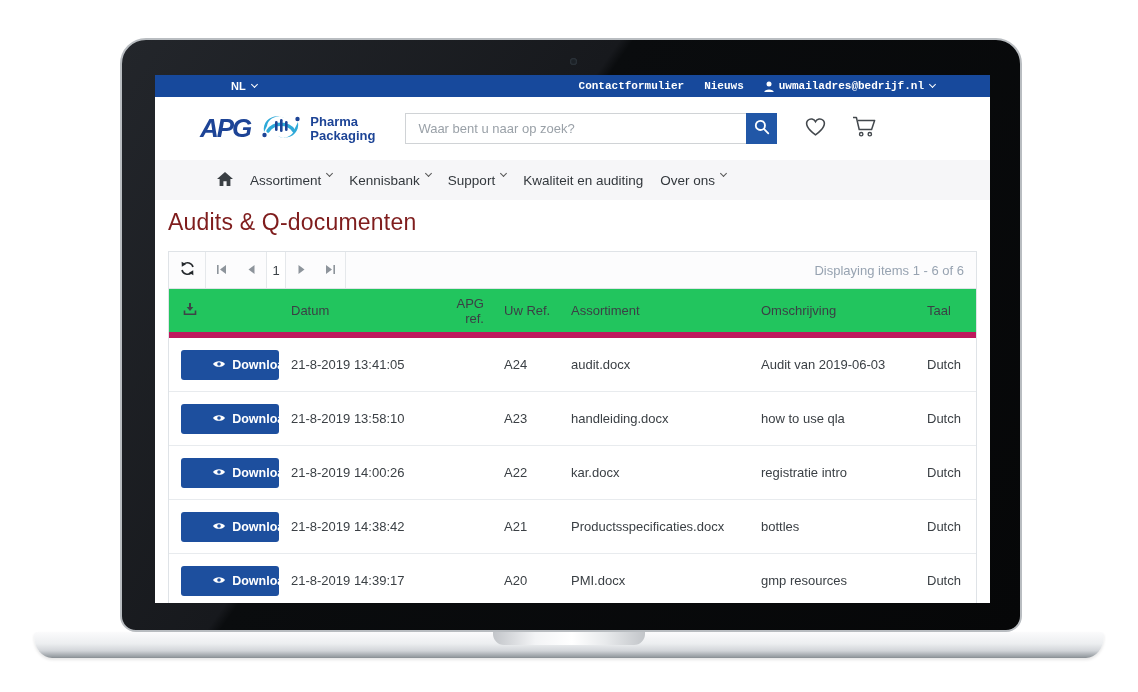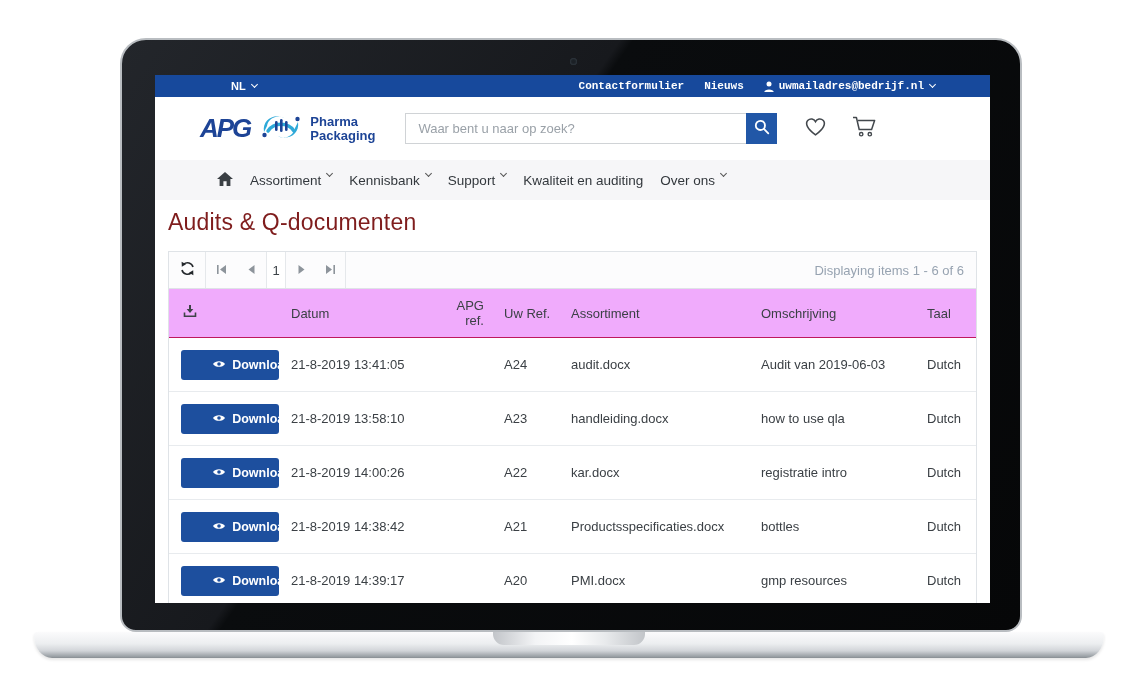--- a/index.html
+++ b/index.html
@@ -73,21 +73,21 @@
   .pg-page { width:20px; border-left:1px solid #e5e8eb; border-right:1px solid #e5e8eb;
     background:#fff; color:#3c4247; cursor:default; }
   .pg-last { border-right:1px solid #e5e8eb; }
   .pg-status { margin-left:auto; display:flex; align-items:center; padding-right:12px;
     color:var(--muted-text,#97a3b1); cursor:default; }
 
   
   .thead, .trow { display:grid;
     grid-template-columns:122px 148px 65px 67px 190px 166px 1fr;
     align-items:center; font-size:13px; color:#3b4045; }
-  .thead { height:49px; background:#f0abfc; border-bottom:1px solid #be185d; }
+  .thead { height:49px; background:#22c55e; border-bottom:6px solid #be185d; }
   .trow { height:54px; border-bottom:1px solid #e8ebee; background:#fff; }
   .c-first { padding-left:14px; }
   .c-apg { text-align:right; padding-right:20px; }
   .dl-btn { width:98px; height:30px; margin-left:12px; border:none; border-radius:3px;
     background:var(--button-blue,#1d4f9e); color:#fff; font-weight:bold; font-size:12.5px;
     display:flex; align-items:center; justify-content:center; gap:6px; cursor:pointer;
     font-family:"Liberation Sans",sans-serif;padding-left:44px; }
 </style>
 </head>
 <body>

